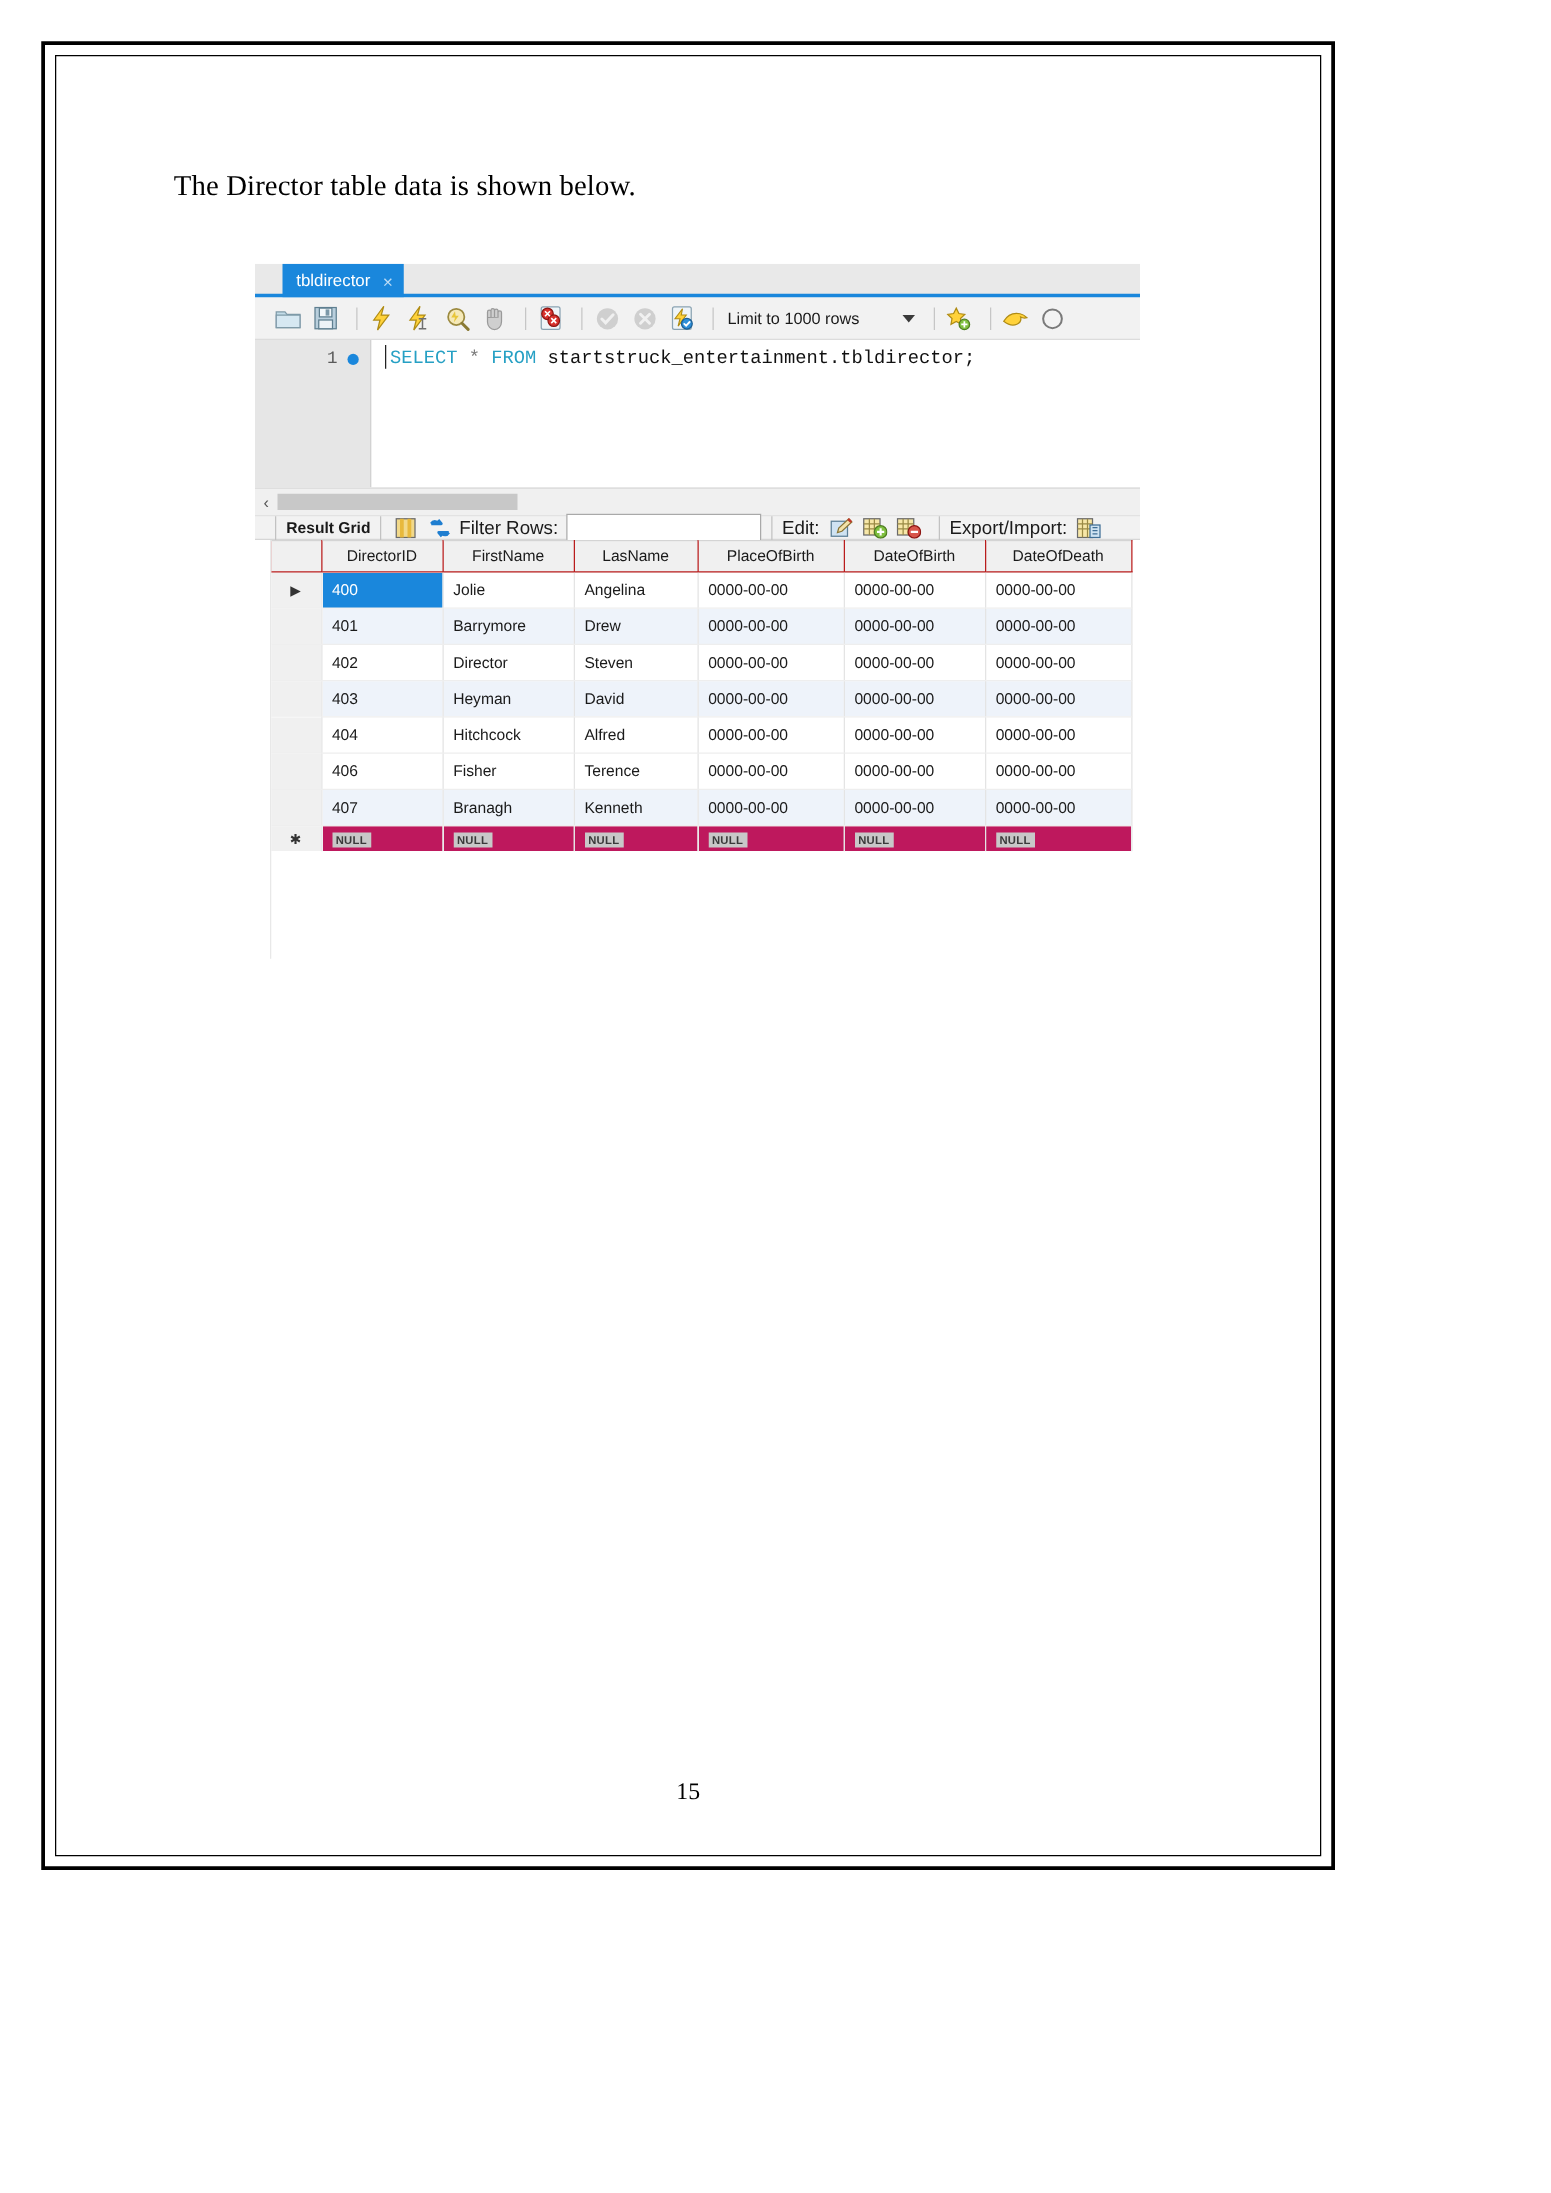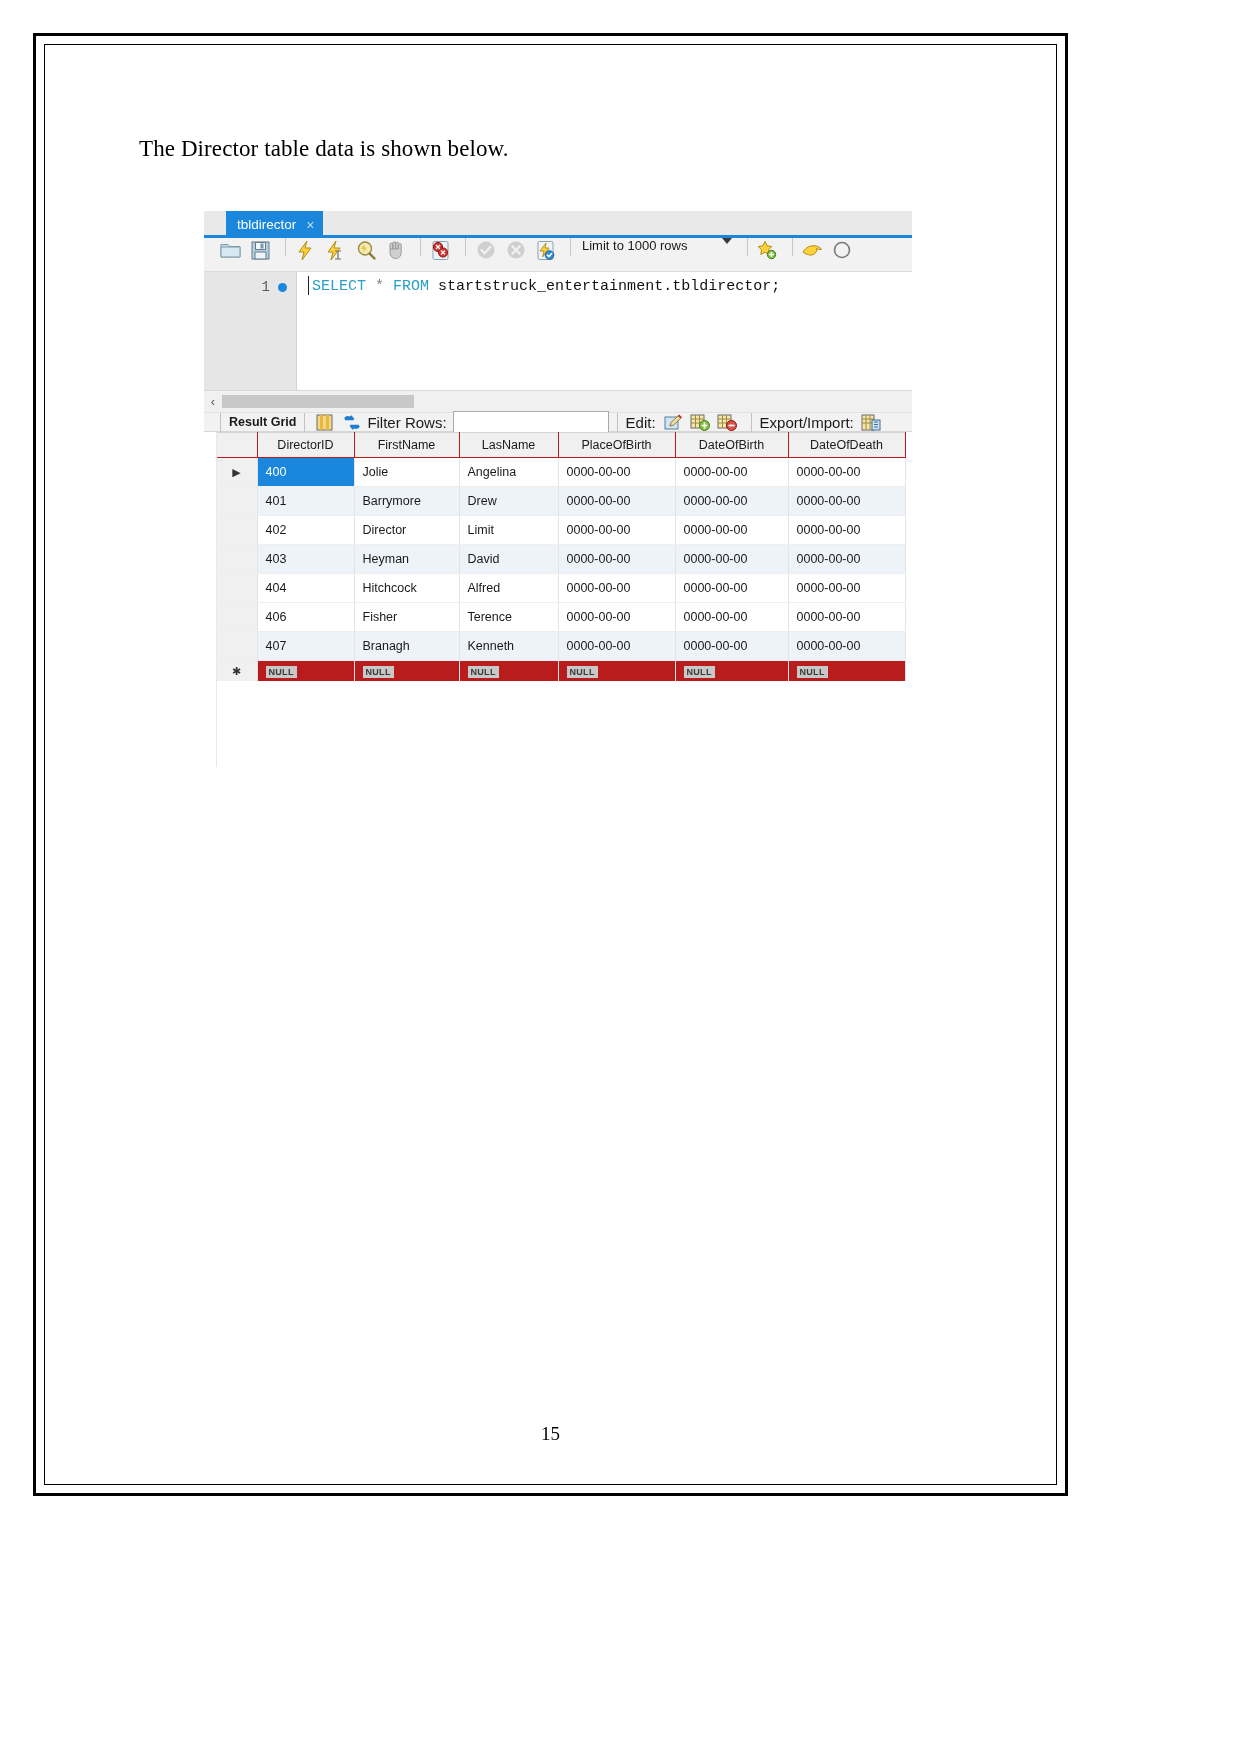--- a/index.html
+++ b/index.html
@@ -76,21 +76,21 @@
     color:#bcdcf5;
     font-size:14px;
     line-height:1;
   }
 
   
   .wb-toolbar{
     position:relative;
     height:34px;
     background:#f2f2f2;
-    display:flex;
+    display:flex;align-items:center;
     padding-left:14px;
     box-sizing:border-box;
     border-bottom:1px solid #dcdcdc;
   }
   .tb-ico{
     width:25px;height:24px;
     margin-right:5px;
     display:flex;align-items:center;justify-content:center;
     flex:0 0 auto;
   }
@@ -238,21 +238,21 @@
     display:inline-block;
     background:#c8c8c8;
     color:#3a3a3a;
     font-size:9px;
     font-weight:bold;
     letter-spacing:0.3px;
     padding:1px 3px;
     line-height:10px;
     font-family:"Liberation Sans",sans-serif;
   }
-  tr.nullrow td{height:20px;background:#b91c1c;border-bottom:none;}
+  tr.nullrow td{height:20px;background:#be185d;border-bottom:none;}
   .left-rail{
     position:absolute;left:0;top:0;width:12px;bottom:0;
     background:#ffffff;border-right:1px solid #e8e8e8;
   }
 </style>
 </head>
 <body>
 
 <div class="page">
   <div class="page-inner"></div>
@@ -490,21 +490,21 @@
             <td>Barrymore</td>
             <td>Drew</td>
             <td>0000-00-00</td>
             <td>0000-00-00</td>
             <td>0000-00-00</td>
           </tr>
           <tr class="odd">
             <td class="rowmark"></td>
             <td>402</td>
             <td>Director</td>
-            <td>Limit</td>
+            <td>Steven</td>
             <td>0000-00-00</td>
             <td>0000-00-00</td>
             <td>0000-00-00</td>
           </tr>
           <tr class="even">
             <td class="rowmark"></td>
             <td>403</td>
             <td>Heyman</td>
             <td>David</td>
             <td>0000-00-00</td>

